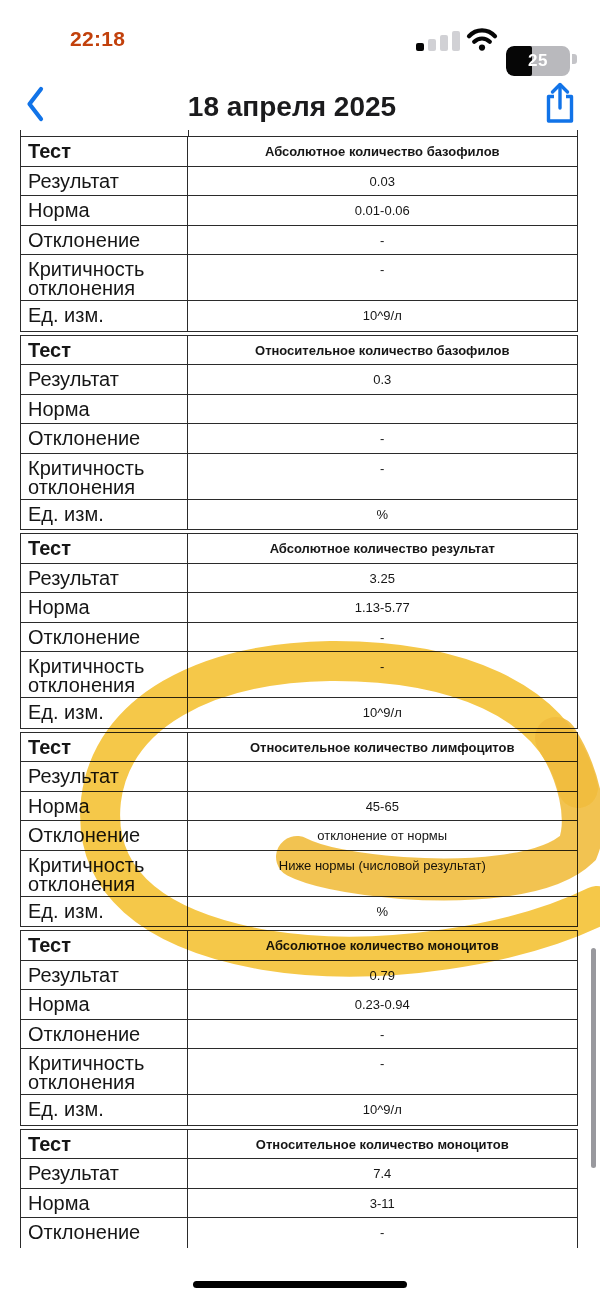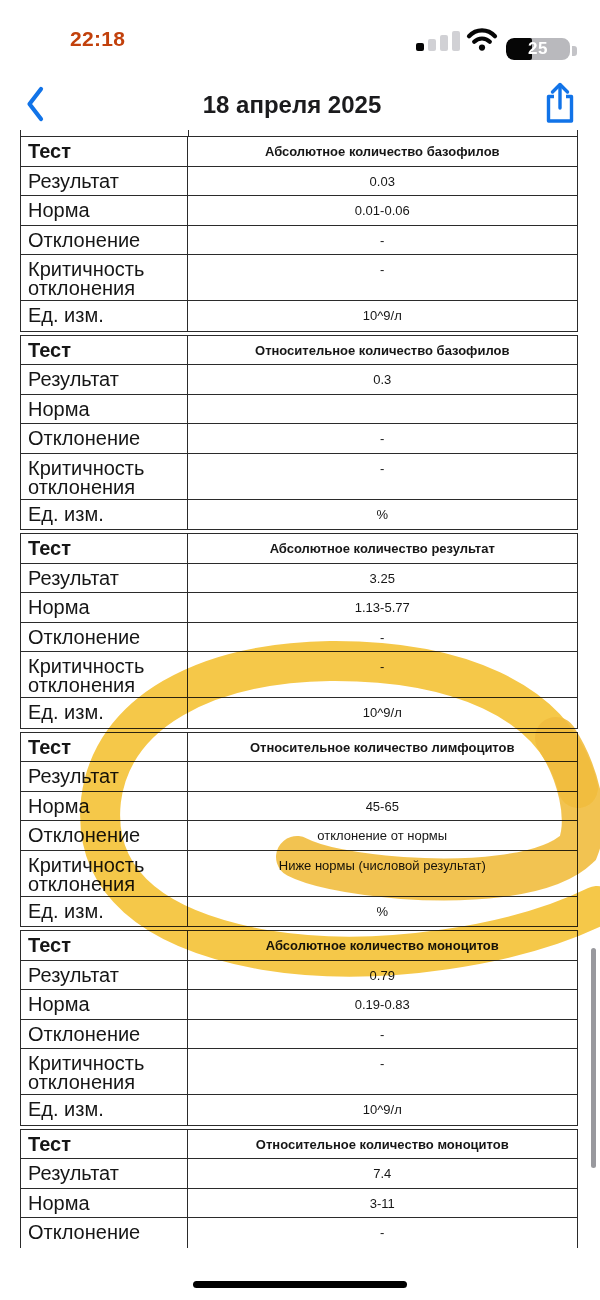--- a/index.html
+++ b/index.html
@@ -13,34 +13,34 @@
   }
 
   
   .status-time {
     position: absolute; left: 70px; top: 27px;
     font-size: 21px; font-weight: 700; color: #c2410c; letter-spacing: .3px;
   }
   .status-icons { position: absolute; left: 416px; top: 28px; width: 164px; height: 28px; }
   .cell-svg { position: absolute; left: 0; top: 1px; }
   .wifi-svg { position: absolute; left: 50px; top: 0; }
-  .battery { position: absolute; left: 90px; top: 10px; width: 64px; height: 22px; }
+  .battery { position: absolute; left: 90px; top: 18px; width: 64px; height: 30px; }
   .battery-body { position: absolute; inset: 0; background: #b9b9bd; border-radius: 8px; overflow: hidden; }
   .battery-fill { position: absolute; left: 0; top: 0; bottom: 0; width: 26px; background: #060606; border-radius: 8px 2px 2px 8px; }
   .battery-num {
     position: absolute; inset: 0; display: flex; align-items: center; justify-content: center;
     color: #ffffff; font-size: 17px; font-weight: 700; letter-spacing: .5px;
   }
   .battery-nub { position: absolute; right: -7px; top: 7.5px; width: 5px; height: 10px; background: #c4c4c8; border-radius: 0 3px 3px 0; }
 
   
   .nav-back { position: absolute; left: 25px; top: 86px; width: 20px; height: 36px; cursor: pointer; }
   .nav-title {
     position: absolute; left: 0; top: 91px; width: 568px; text-align: center;
-    font-size: 24px; font-weight: 700; color: #1b1b1d; padding-left: 16px;
+    font-size: 28px; font-weight: 700; color: #1b1b1d; padding-left: 16px;
   }
   .nav-share { position: absolute; left: 542px; top: 81px; width: 36px; height: 44px; cursor: pointer; }
 
   
   .table-viewport {
     position: absolute; left: 20px; top: 130px; width: 558px; height: 1118px;
     overflow: hidden;
   }
   .stub-row { height: 6px; border-left: 1.5px solid #2b2b2b; border-right: 1.5px solid #2b2b2b; position: relative; }
   .stub-row::after { content: ""; position: absolute; left: 166.5px; top: 0; bottom: 0; width: 1.5px; background: #2b2b2b; }
@@ -210,21 +210,21 @@
         <div class="trow testrow">
           <div class="tlabel">Тест</div>
           <div class="tvalue">Абсолютное количество моноцитов</div>
         </div>
         <div class="trow">
           <div class="tlabel">Результат</div>
           <div class="tvalue">0.79</div>
         </div>
         <div class="trow">
           <div class="tlabel">Норма</div>
-          <div class="tvalue">0.19-0.83</div>
+          <div class="tvalue">0.23-0.94</div>
         </div>
         <div class="trow">
           <div class="tlabel">Отклонение</div>
           <div class="tvalue">-</div>
         </div>
         <div class="trow crit">
           <div class="tlabel">Критичность отклонения</div>
           <div class="tvalue">-</div>
         </div>
         <div class="trow">

